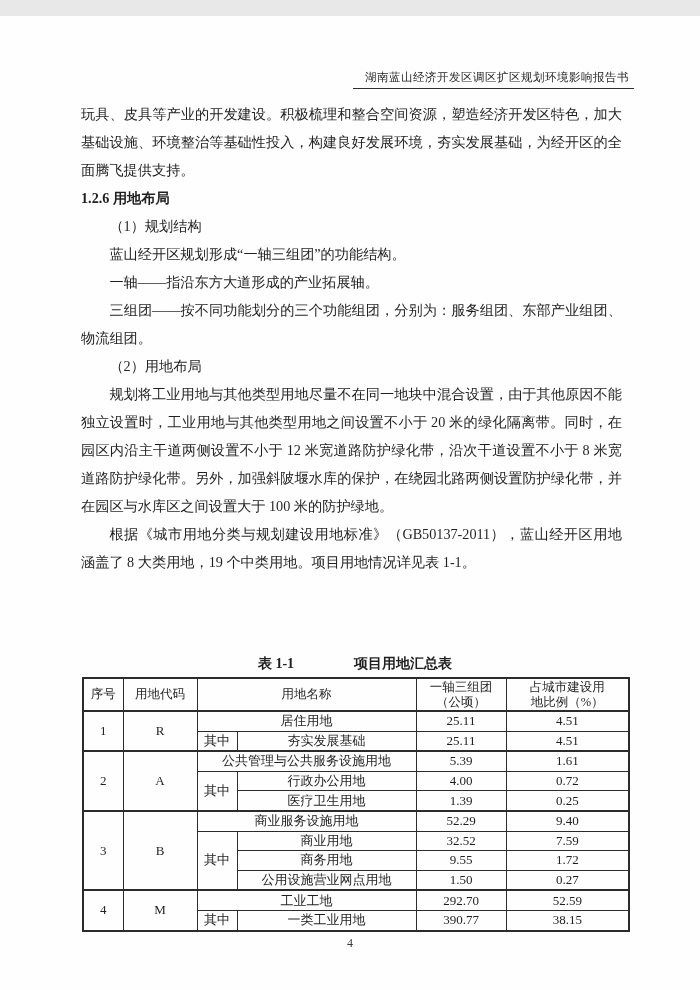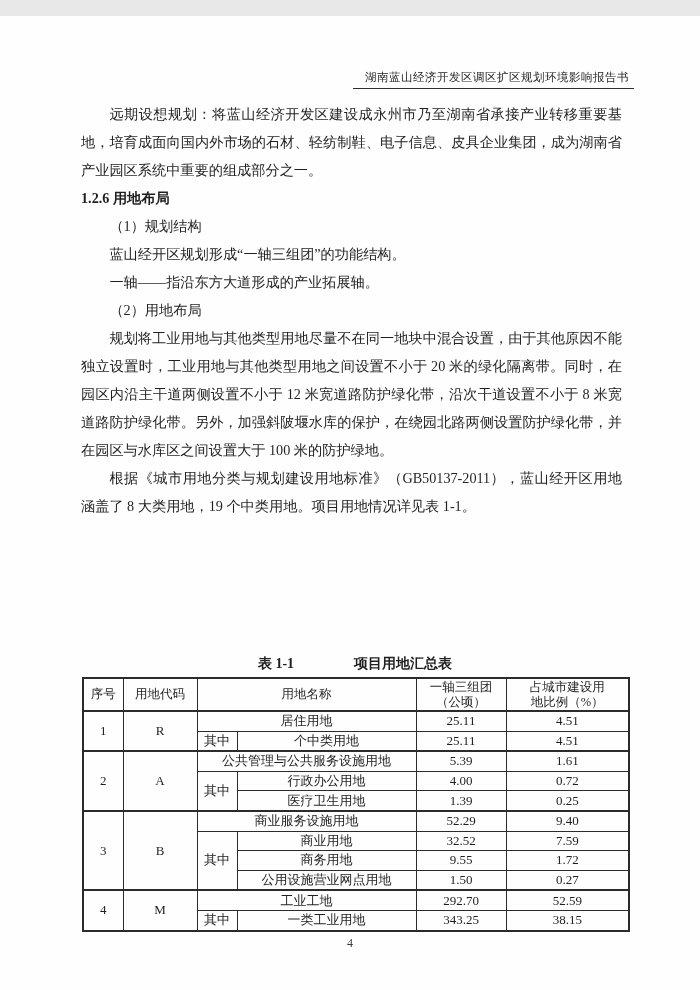--- a/index.html
+++ b/index.html
@@ -92,25 +92,26 @@
   }
 </style>
 </head>
 <body>
 
 <div class="page">
 
   <div class="running-header">湖南蓝山经济开发区调区扩区规划环境影响报告书</div>
 
   <div class="body-text">
-    <p class="indent">远期设想规划：将蓝山经济开发区建设成永州市乃至湖南省承接产业转移重要基地，培育成面向国内外市场的石材、轻纺制鞋、电子信息、皮具企业集团，成为湖南省产业园区系统中重要的组成部分之一。</p>
+    <p>玩具、皮具等产业的开发建设。积极梳理和整合空间资源，塑造经济开发区特色，加大基础设施、环境整治等基础性投入，构建良好发展环境，夯实发展基础，为经开区的全面腾飞提供支持。</p>
     <p class="sec-heading">1.2.6 用地布局</p>
     <p class="indent">（1）规划结构</p>
     <p class="indent">蓝山经开区规划形成“一轴三组团”的功能结构。</p>
     <p class="indent">一轴——指沿东方大道形成的产业拓展轴。</p>
+    <p class="indent">三组团——按不同功能划分的三个功能组团，分别为：服务组团、东部产业组团、物流组团。</p>
     <p class="indent">（2）用地布局</p>
     <p class="indent">规划将工业用地与其他类型用地尽量不在同一地块中混合设置，由于其他原因不能独立设置时，工业用地与其他类型用地之间设置不小于 20 米的绿化隔离带。同时，在园区内沿主干道两侧设置不小于 12 米宽道路防护绿化带，沿次干道设置不小于 8 米宽道路防护绿化带。另外，加强斜陂堰水库的保护，在绕园北路两侧设置防护绿化带，并在园区与水库区之间设置大于 100 米的防护绿地。</p>
     <p class="indent">根据《城市用地分类与规划建设用地标准》（GB50137-2011），蓝山经开区用地涵盖了 8 大类用地，19 个中类用地。项目用地情况详见表 1-1。</p>
   </div>
 
   <div class="table-caption">
     <span>表 1-1</span>
     <span>项目用地汇总表</span>
   </div>
 
@@ -138,21 +139,21 @@
 
       <tr>
         <td rowspan="2">1</td>
         <td rowspan="2">R</td>
         <td colspan="2">居住用地</td>
         <td>25.11</td>
         <td>4.51</td>
       </tr>
       <tr>
         <td>其中</td>
-        <td>个中类用地</td>
+        <td>夯实发展基础</td>
         <td>25.11</td>
         <td>4.51</td>
       </tr>
 
       <tr class="gs">
         <td rowspan="3">2</td>
         <td rowspan="3">A</td>
         <td colspan="2">公共管理与公共服务设施用地</td>
         <td>5.39</td>
         <td>1.61</td>
@@ -196,21 +197,21 @@
       <tr class="gs">
         <td rowspan="2">4</td>
         <td rowspan="2">M</td>
         <td colspan="2">工业工地</td>
         <td>292.70</td>
         <td>52.59</td>
       </tr>
       <tr>
         <td>其中</td>
         <td>一类工业用地</td>
-        <td>343.25</td>
+        <td>390.77</td>
         <td>38.15</td>
       </tr>
     </tbody>
   </table>
 
   <div class="page-num">4</div>
 
 </div>
 
 </body></html>

